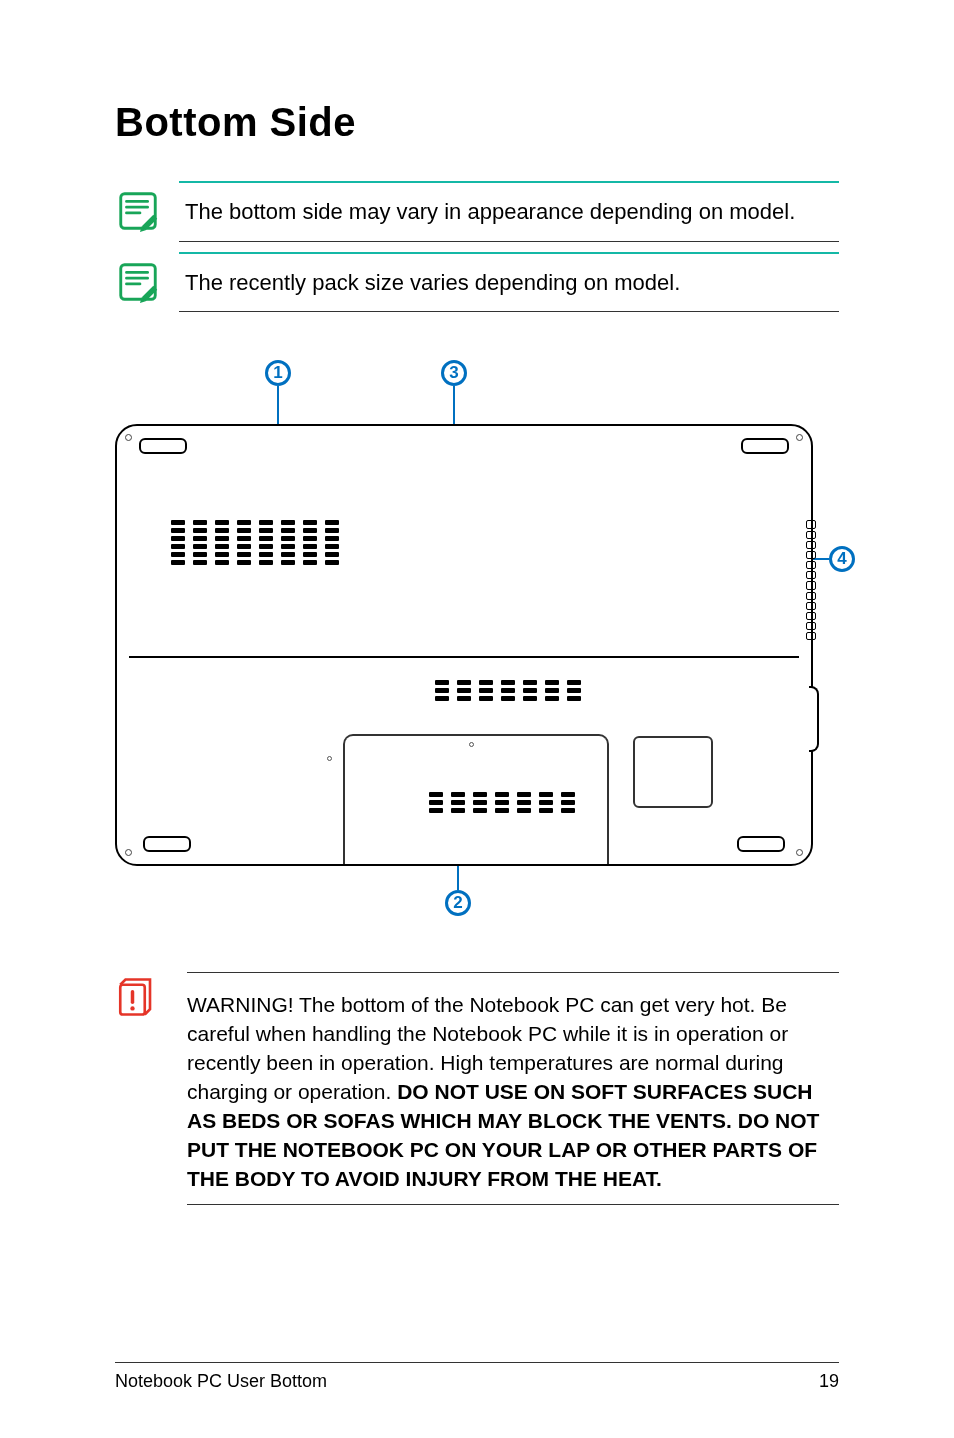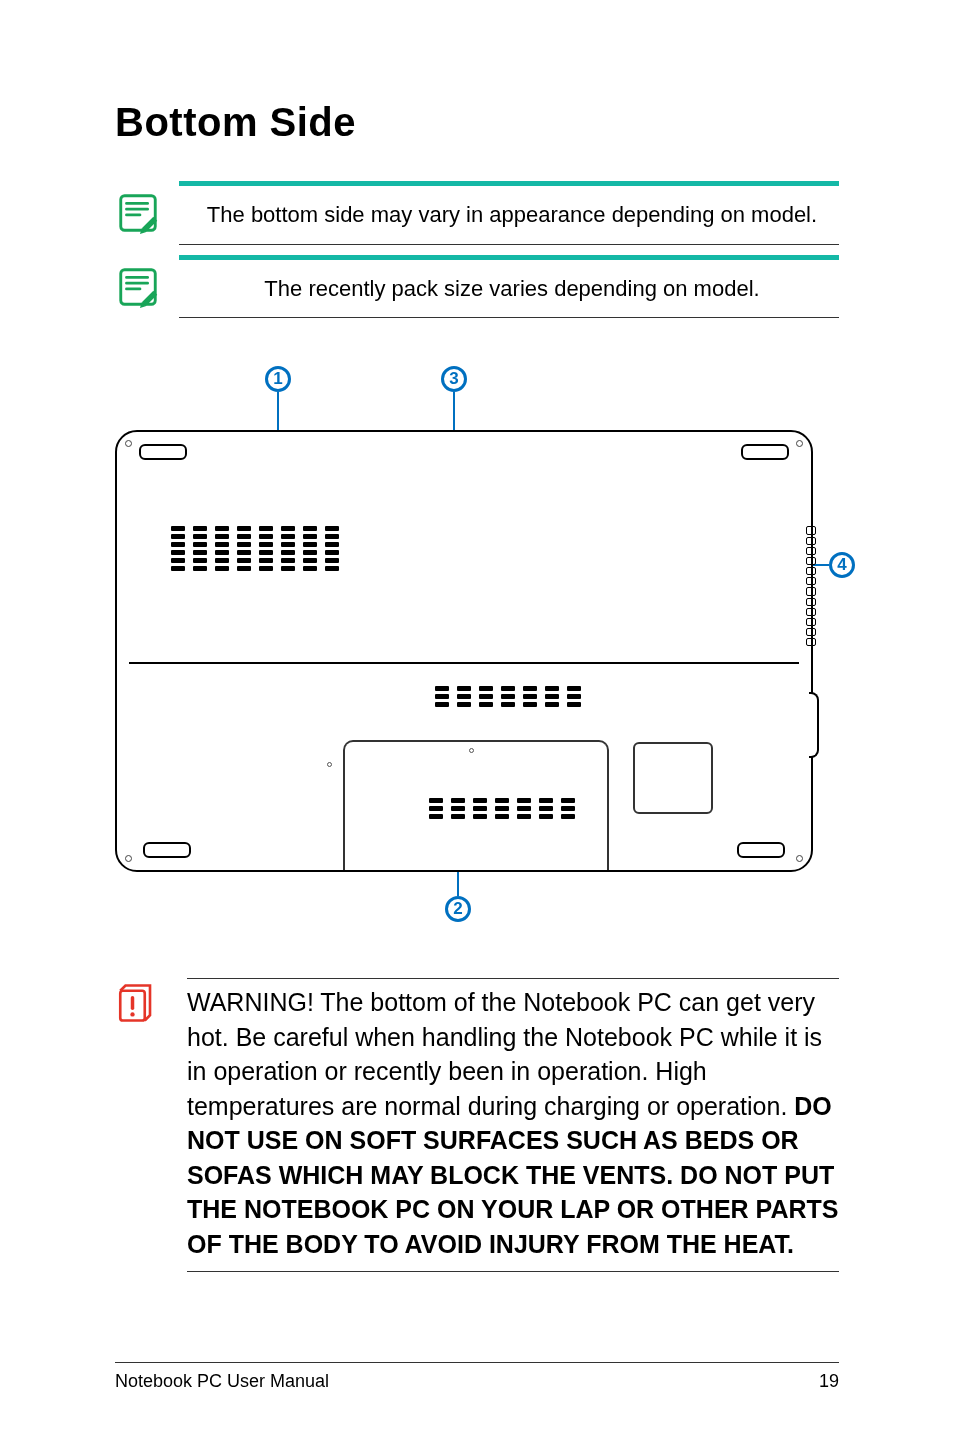--- a/index.html
+++ b/index.html
@@ -2,21 +2,21 @@
 <html><head>
 <meta charset="utf-8">
 <style>
   * { box-sizing: border-box; margin: 0; padding: 0; }
   html, body { width: 954px; height: 1438px; background: #fff; font-family: "Segoe UI", "Myriad Pro", Arial, sans-serif; color: #000; }
   .page { position: relative; width: 954px; height: 1438px; padding: 100px 115px 0 115px; }
   h1.title { font-size: 40px; font-weight: 700; margin-bottom: 36px; letter-spacing: 0.5px; }
   .note-row { display: flex; align-items: stretch; margin-bottom: 10px; }
   .note-icon { flex: 0 0 64px; display: flex; align-items: center; justify-content: flex-start; }
   .note-icon svg { width: 46px; height: 46px; }
-  .note-text { flex: 1; font-size: 22px; line-height: 1.35; border-top: 5px solid #14b8a6; border-bottom: 1px solid #333; padding: 14px 0 14px 6px; text-align: center; }
+  .note-text { flex: 1; font-size: 22px; line-height: 1.35; border-top: 2px solid #14b8a6; border-bottom: 1px solid #333; padding: 14px 0 14px 6px; }
   .diagram-wrap { margin-top: 48px; display: flex; justify-content: center; }
   .diagram { position: relative; width: 740px; height: 560px; }
   .callout-num { position: absolute; width: 26px; height: 26px; border-radius: 50%; background: #fff; border: 3px solid #0070c0; color: #0070c0; font-weight: 700; font-size: 17px; display: flex; align-items: center; justify-content: center; }
   .callout-line { position: absolute; background: #0070c0; }
   .callout-dot { position: absolute; width: 6px; height: 6px; border-radius: 50%; background: #0070c0; }
   .laptop-body { position: absolute; left: 0; top: 64px; width: 698px; height: 442px; }
   .outer-shell { position: absolute; inset: 0; border: 2.5px solid #000; border-radius: 22px; background: #fff; }
   .corner-screw { position: absolute; width: 7px; height: 7px; border: 1px solid #444; border-radius: 50%; }
   .foot { position: absolute; width: 48px; height: 16px; border: 2px solid #000; border-radius: 6px; background: #fff; }
   .vent-block { position: absolute; display: flex; gap: 8px; }
@@ -24,21 +24,21 @@
   .vent-seg { height: 5px; background: #000; border-radius: 1px; }
   .hdd-cover { position: absolute; border: 2px solid #333; border-radius: 10px 10px 0 0; }
   .side-grille { position: absolute; right: -3px; top: 96px; width: 10px; height: 120px; display: flex; flex-direction: column; gap: 2px; }
   .side-grille span { flex:1; border:1px solid #000; border-radius:2px; }
   .side-notch { position: absolute; right: -6px; top: 262px; width: 10px; height: 66px; border:2px solid #000; border-left:none; border-radius: 0 8px 8px 0; background:#fff; }
   .tiny-screw { position:absolute; width:5px; height:5px; border:1px solid #555; border-radius:50%; }
   .small-rect { position:absolute; border:2px solid #333; border-radius:6px; }
   .warn-block { display:flex; margin-top: 52px; }
   .warn-icon { flex:0 0 72px; padding-top:4px; }
   .warn-icon svg { width:42px; height:42px; }
-  .warn-text { flex:1; font-size:25px; line-height:1.38; border-top:1px solid #333; border-bottom:1px solid #333; padding: 6px 0 10px 0; }
+  .warn-text { flex:1; font-size:21px; line-height:1.38; border-top:1px solid #333; border-bottom:1px solid #333; padding: 18px 0 10px 0; }
   .warn-text .bold { font-weight:700; }
   .footer { position:absolute; left:115px; right:115px; bottom:46px; border-top:1px solid #333; padding-top:8px; display:flex; justify-content:space-between; font-size:18px; }
   .horiz-line { position:absolute; left:14px; right:14px; top:232px; height:2px; background:#000; }
 </style>
 </head>
 <body>
 
 <div class="page">
 
   <h1 class="title">Bottom Side</h1>
@@ -275,17 +275,17 @@
         <line x1="20" y1="18" x2="20" y2="30" stroke="#e53528" stroke-width="4" stroke-linecap="round"></line>
         <circle cx="20" cy="37" r="2.5" fill="#e53528"></circle>
       </svg>
     </div>
     <div class="warn-text">
       <span>WARNING!  The bottom of the Notebook PC can get very hot. Be careful when handling the Notebook PC while it is in operation or recently been in operation. High temperatures are normal during charging or operation. </span><span class="bold">DO NOT USE ON SOFT SURFACES SUCH AS BEDS OR SOFAS WHICH MAY BLOCK THE VENTS. DO NOT PUT THE NOTEBOOK PC ON YOUR LAP OR OTHER PARTS OF THE BODY TO AVOID INJURY FROM THE HEAT.</span>
     </div>
   </div>
 
   <div class="footer">
-    <span>Notebook PC User Manual</span>
+    <span>Notebook PC User Bottom</span>
     <span>19</span>
   </div>
 
 </div>
 
 </body></html>

